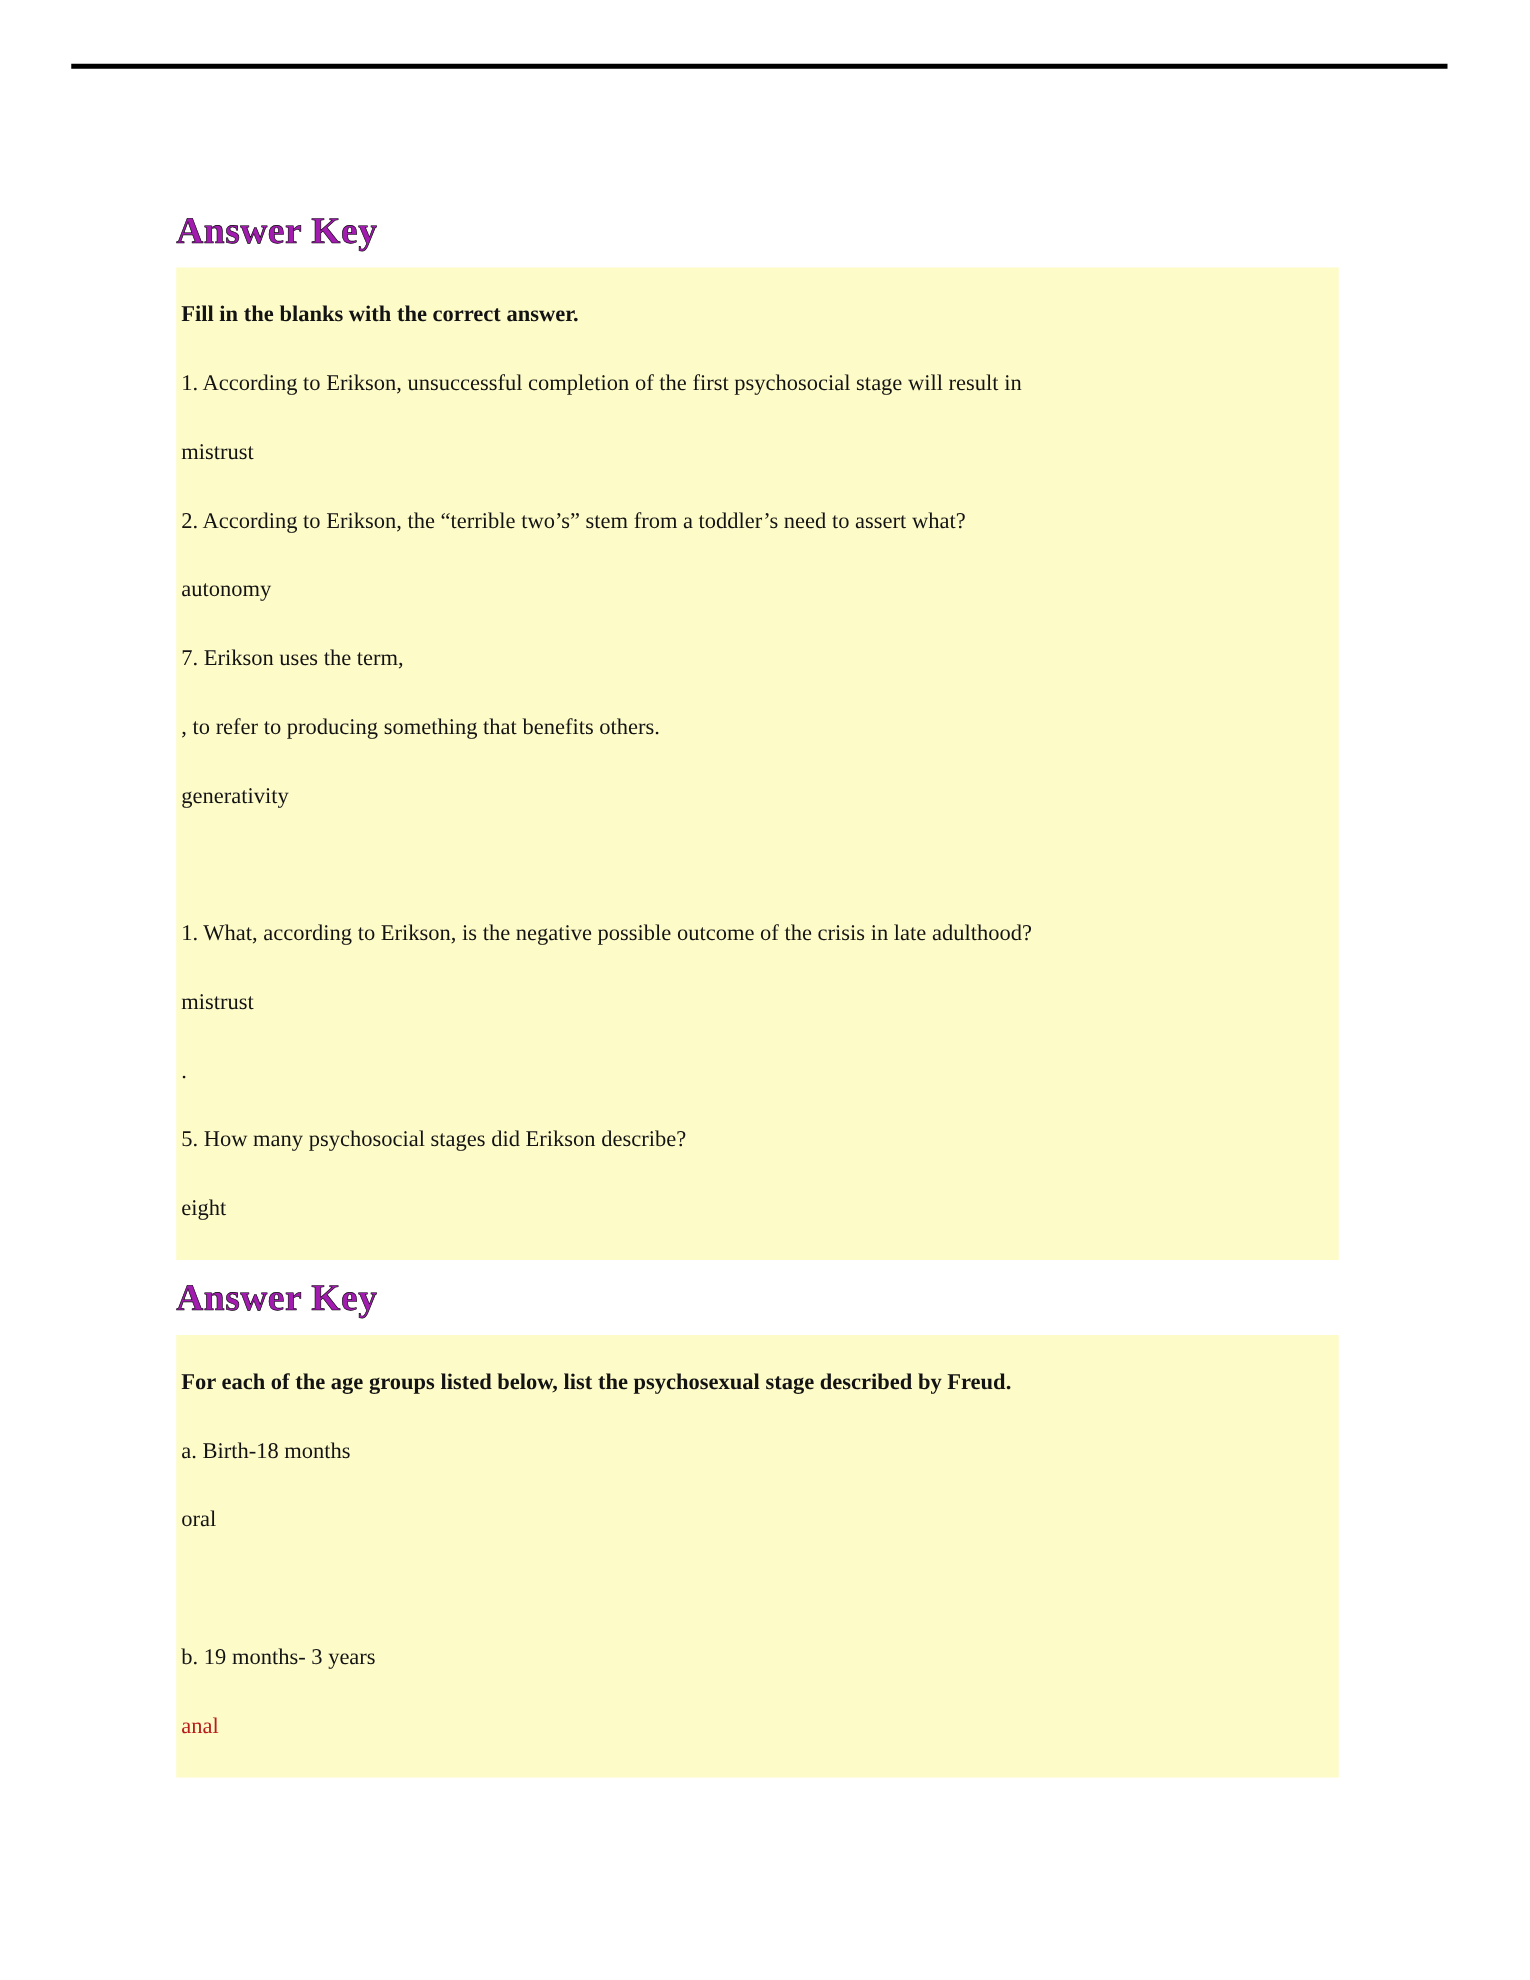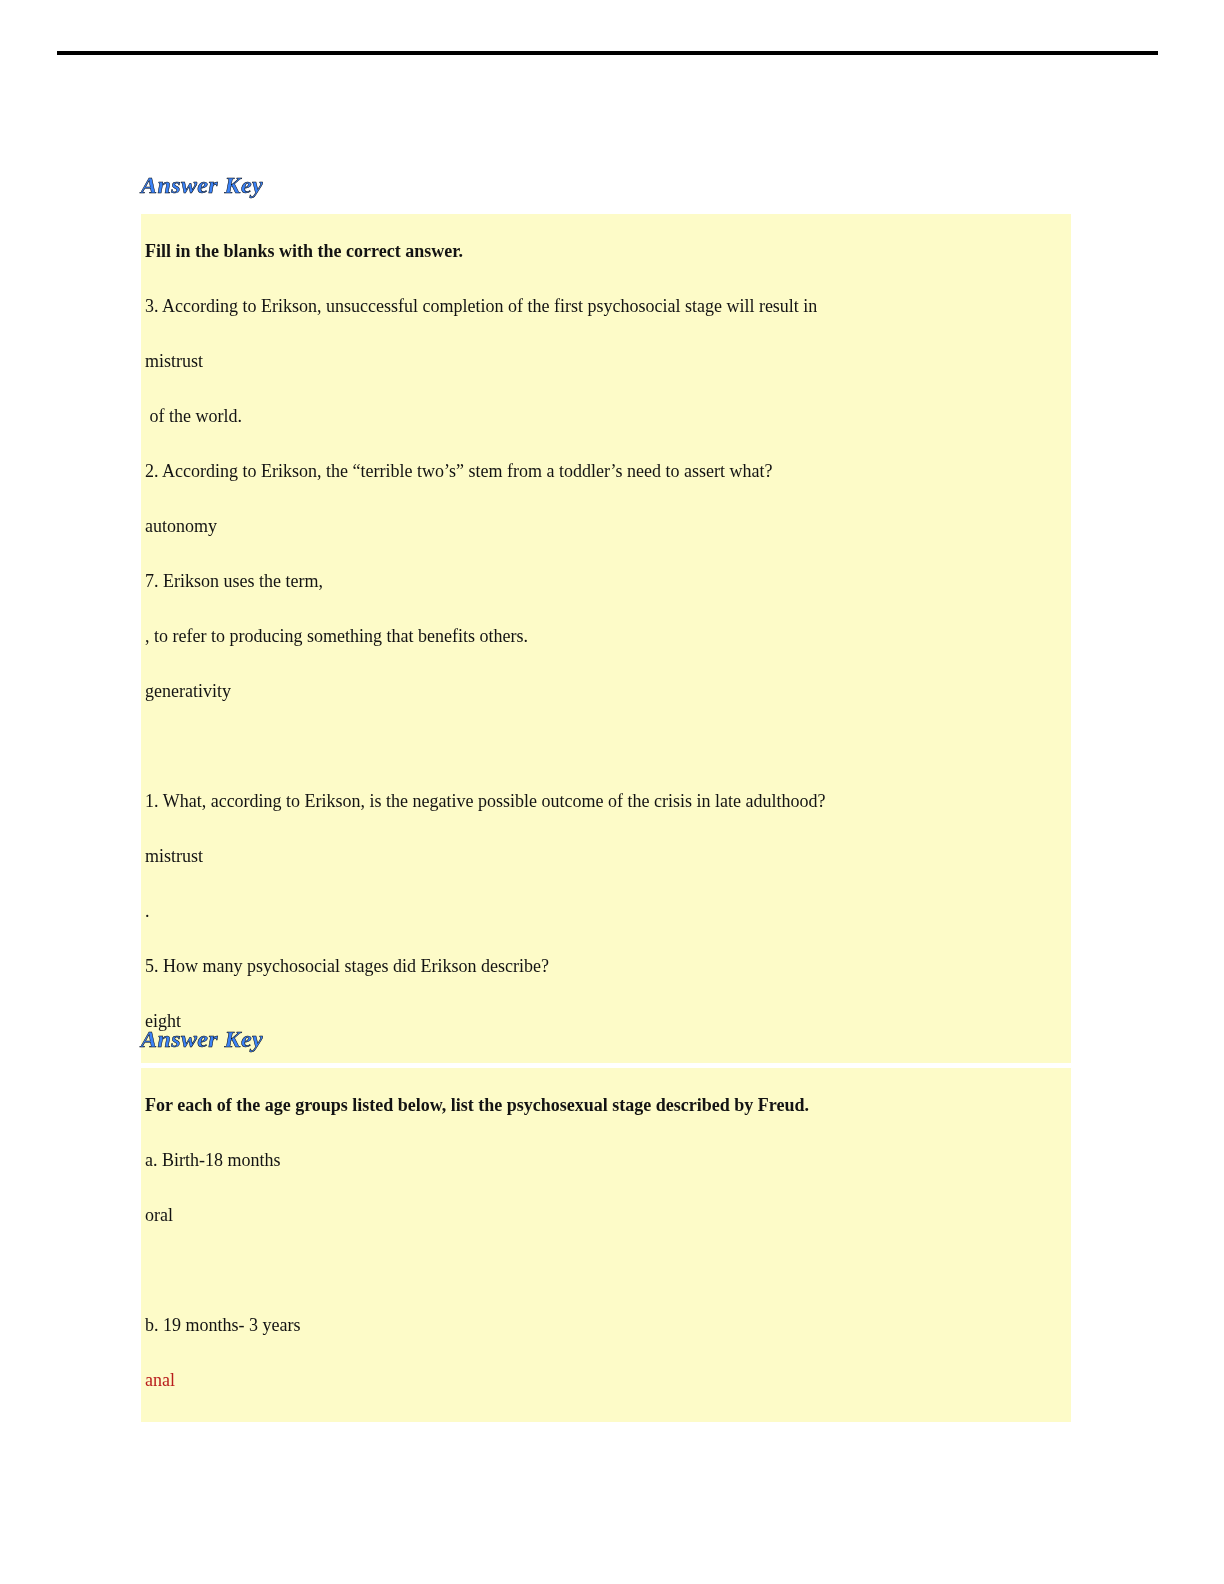--- a/index.html
+++ b/index.html
@@ -37,26 +37,25 @@
     width: 1224px;
   }
   .section {
     position: absolute;
     left: 141px;
     width: 930px;
   }
   .section-title {
     font-family: "Liberation Serif", serif;
     font-weight: bold;
-    font-size: 24px;
+    font-size: 30px;
     letter-spacing: 0.4px;
     line-height: 34px;
-    color: #3b82f6;
+    color: #a21caf;
     margin: 0 0 12px 0;
-    font-style: italic;
     -webkit-text-stroke: 0.5px #000;
   }
   .hl-block {
     background: #fdfbc8;
     padding: 10px 0 14px 0;
   }
   .hl-block p {
     margin: 0;
     padding: 0 6px 0 4px;
     font-size: 18px;
@@ -80,23 +79,22 @@
 <div class="page">
 
   <div class="top-rule"></div>
 
   <div class="content">
 
     <div class="section" style="top: 168px;">
       <h1 class="section-title">Answer Key</h1>
       <div class="hl-block">
         <p class="bold">Fill in the blanks with the correct answer.</p>
-        <p>3. According to Erikson, unsuccessful completion of the first psychosocial stage will result in</p>
+        <p>1. According to Erikson, unsuccessful completion of the first psychosocial stage will result in</p>
         <p>mistrust</p>
-        <p> of the world.</p>
         <p>2. According to Erikson, the “terrible two’s” stem from a toddler’s need to assert what?</p>
         <p>autonomy</p>
         <p>7. Erikson uses the term,</p>
         <p>, to refer to producing something that benefits others.</p>
         <p>generativity</p>
         <p class="gap">&nbsp;</p>
         <p>1. What, according to Erikson, is the negative possible outcome of the crisis in late adulthood?</p>
         <p>mistrust</p>
         <p>.</p>
         <p>5. How many psychosocial stages did Erikson describe?</p>

